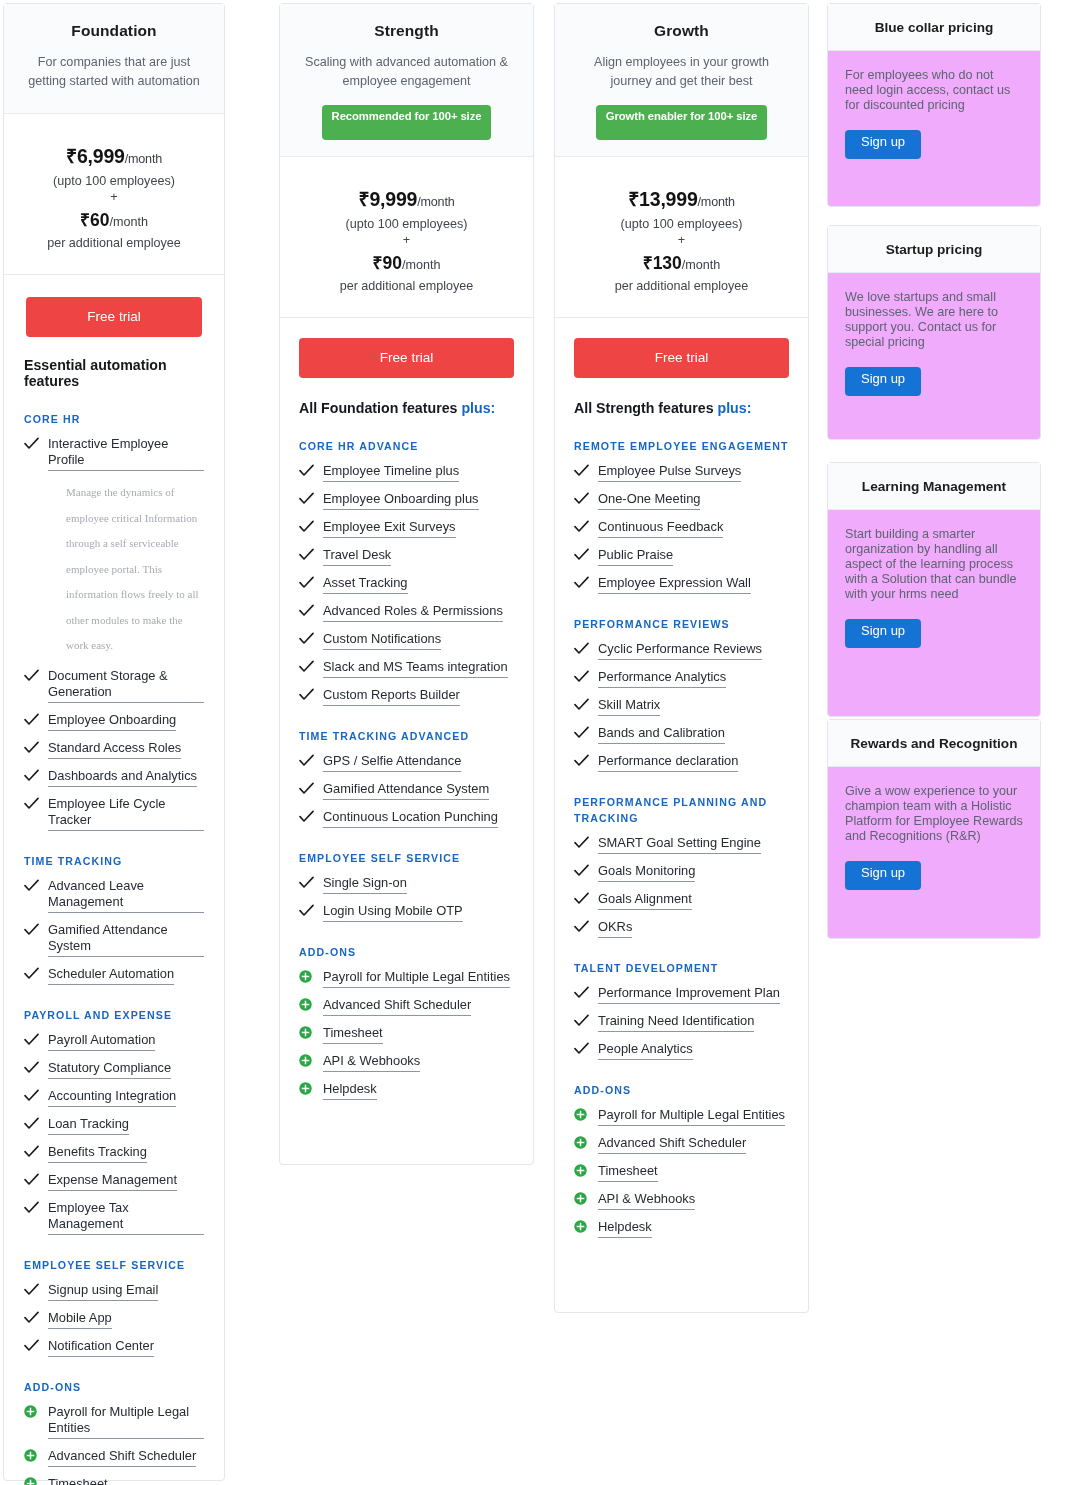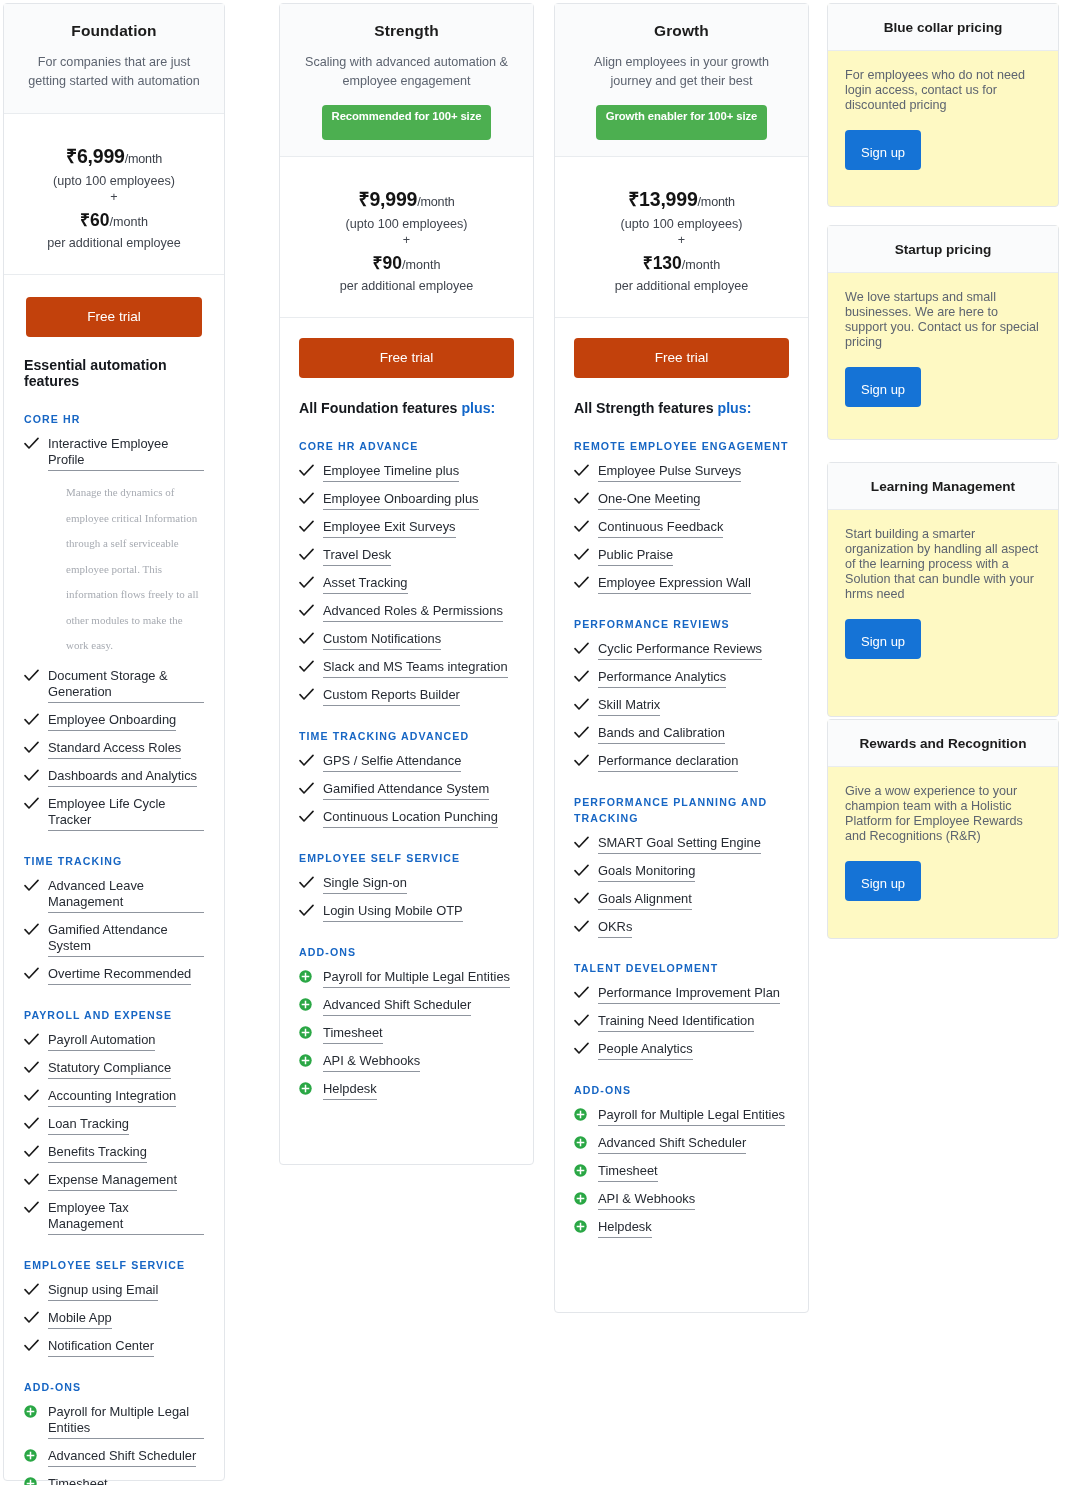--- a/index.html
+++ b/index.html
@@ -86,21 +86,21 @@
   }
   .price-sub .per { font-size: 12.6px; font-weight: normal; color: #3b4049; }
   .price-extra { font-size: 12.6px; color: #40454e; margin-top: 5px; }
 
   .trial-wrap { padding: 22px 22px 0; }
   #card-strength .trial-wrap,
   #card-growth .trial-wrap { padding: 20px 19px 0; }
   .btn-trial {
     display: block;
     width: 100%;
-    background: #c2410c;
+    background: #ef4444;
     border: none;
     border-radius: 4px;
     color: #ffffff;
     font-family: "Liberation Sans", sans-serif;
     font-size: 13.6px;
     padding: 12px 0 13px;
     cursor: pointer;
     text-align: center;
   }
 
@@ -152,22 +152,22 @@
     line-height: 25.5px;
     color: #a7abb2;
     margin: 4px 0 8px 42px;
     font-family: Liberation Serif, serif;
   }
 
   
   .side-card {
     position: absolute;
     left: 827px;
-    width: 232px;
-    background: #fef9c3;
+    width: 214px;
+    background: #f0abfc;
     border: 1px solid #e3e6ea;
     border-radius: 4px;
   }
   #side-bluecollar { top: 3px;   height: 204px; }
   #side-startup    { top: 225px; height: 215px; }
   #side-learning   { top: 462px; height: 255px; }
   #side-rewards    { top: 719px; height: 220px; }
 
   .side-head {
     background: #fafbfc;
@@ -185,21 +185,21 @@
     color: #5d6470;
     margin-bottom: 17px;
   }
   .btn-signup {
     background: #1573d6;
     border: none;
     border-radius: 4px;
     color: #ffffff;
     font-family: "Liberation Sans", sans-serif;
     font-size: 13px;
-    padding: 15px 16px 10px;
+    padding: 4px 16px 10px;
     cursor: pointer;
   }
 </style>
 </head>
 <body>
 
 <div class="page">
 
   <div class="plan-card" id="card-foundation">
       <div class="plan-head">
@@ -284,21 +284,21 @@
             </svg>
           </span>
           <span class="feat-label">Gamified Attendance System</span>
         </div>
         <div class="feat-row">
           <span class="mark">
             <svg width="15" height="13" viewBox="0 0 15 13" fill="none" xmlns="http://www.w3.org/2000/svg">
               <path d="M1 6.6 L5 11 L14 1.4" stroke="#1a1a1a" stroke-width="1.6" fill="none" stroke-linecap="round" stroke-linejoin="round"></path>
             </svg>
           </span>
-          <span class="feat-label">Overtime Recommended</span>
+          <span class="feat-label">Scheduler Automation</span>
         </div>
         <div class="sect-head">PAYROLL AND EXPENSE</div>
         <div class="feat-row">
           <span class="mark">
             <svg width="15" height="13" viewBox="0 0 15 13" fill="none" xmlns="http://www.w3.org/2000/svg">
               <path d="M1 6.6 L5 11 L14 1.4" stroke="#1a1a1a" stroke-width="1.6" fill="none" stroke-linecap="round" stroke-linejoin="round"></path>
             </svg>
           </span>
           <span class="feat-label">Payroll Automation</span>
         </div>

